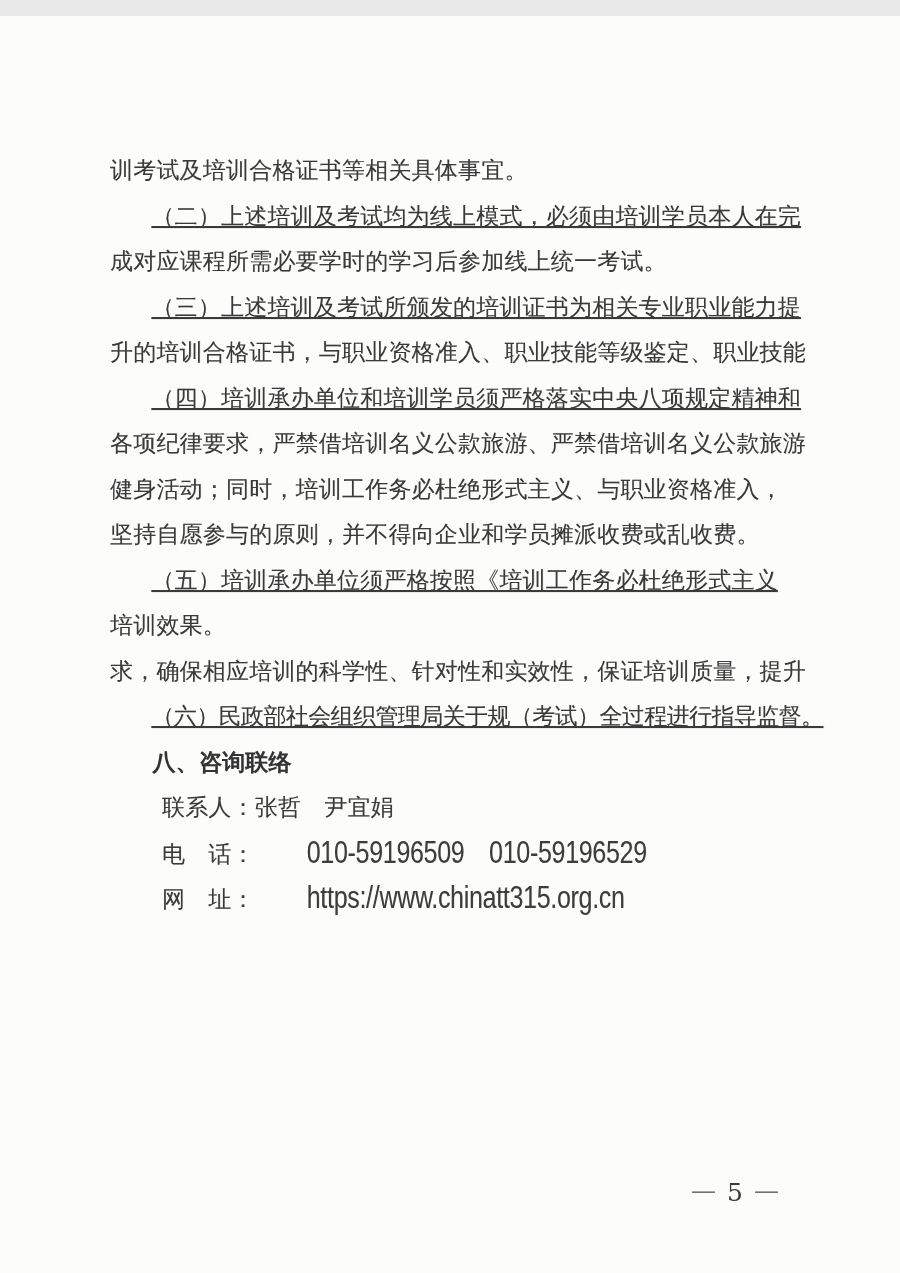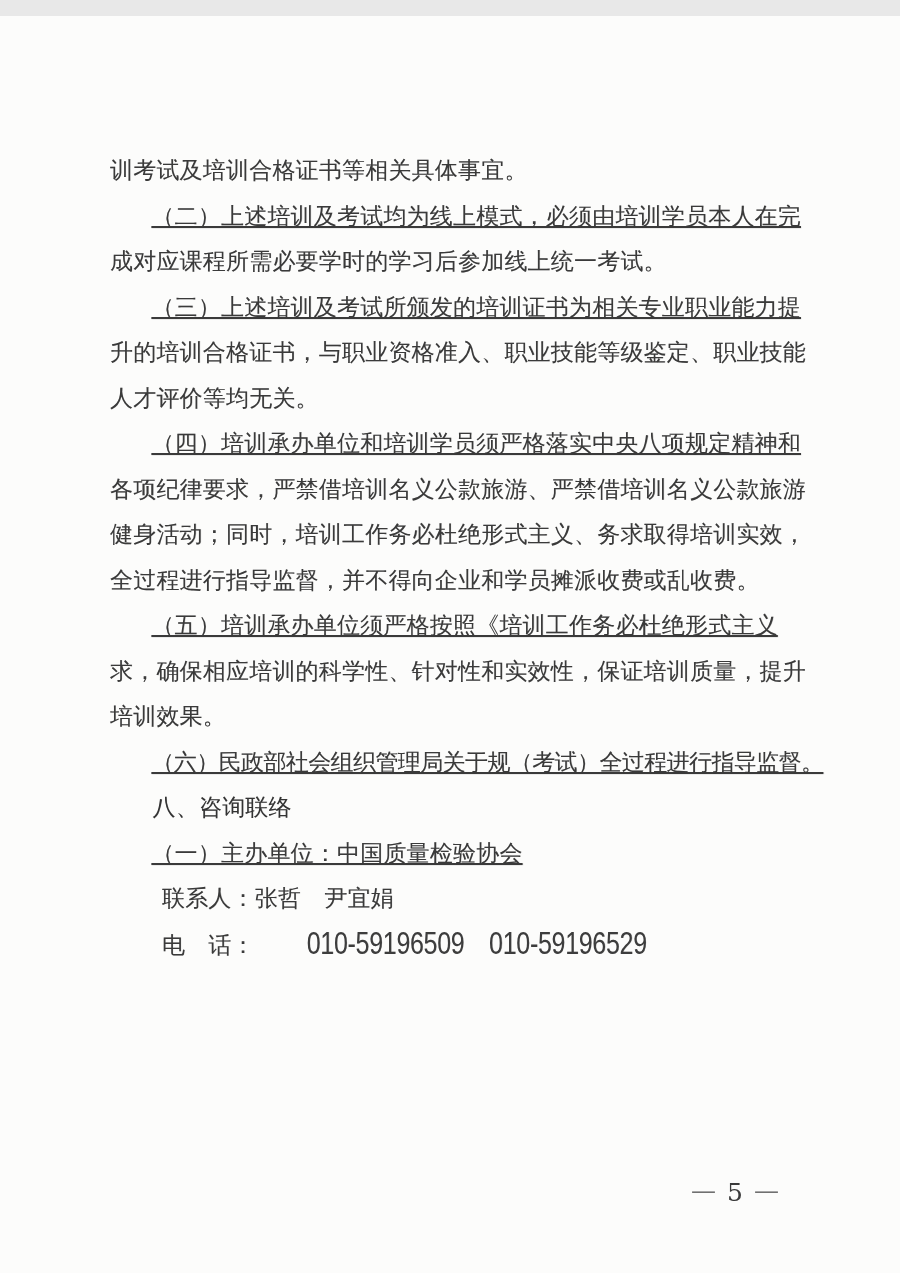--- a/index.html
+++ b/index.html
@@ -25,21 +25,21 @@
     font-size: 23px;
     white-space: nowrap;
     letter-spacing: 0.2px;
     text-shadow: 0.3px 0.3px 0.6px rgba(90,90,90,0.35);
   }
   .indent   { text-indent: 1.8em; text-decoration: underline; }   
   .indent-c { text-indent: 2.26em; }  
   .tight    { letter-spacing: -0.6px; }
   .heading {
     font-family: "DejaVu Sans", sans-serif;
-    font-weight: normal;
+    font-weight: bold;
     text-indent: 1.85em;
     color: #333;
   }
   .latin {
     font-family: "Liberation Sans", sans-serif;
     font-size: 25px;
     letter-spacing: -0.3px;
     display: inline-block;
     transform: scaleY(1.22);
     transform-origin: 50% 62%;
@@ -66,36 +66,35 @@
 <body>
 
 <div class="page">
   <main class="content">
 
     <div class="line">训考试及培训合格证书等相关具体事宜。</div>
     <div class="line indent">（二）上述培训及考试均为线上模式，必须由培训学员本人在完</div>
     <div class="line">成对应课程所需必要学时的学习后参加线上统一考试。</div>
     <div class="line indent">（三）上述培训及考试所颁发的培训证书为相关专业职业能力提</div>
     <div class="line">升的培训合格证书，与职业资格准入、职业技能等级鉴定、职业技能</div>
-    <div class="line">人才评价等均无关。</div>
     <div class="line indent">（四）培训承办单位和培训学员须严格落实中央八项规定精神和</div>
     <div class="line">各项纪律要求，严禁借培训名义公款旅游、严禁借培训名义公款旅游</div>
-    <div class="line">健身活动；同时，培训工作务必杜绝形式主义、务求取得培训实效，</div>
-    <div class="line">全过程进行指导监督，并不得向企业和学员摊派收费或乱收费。</div>
+    <div class="line">健身活动；同时，培训工作务必杜绝形式主义、与职业资格准入，</div>
+    <div class="line">坚持自愿参与的原则，并不得向企业和学员摊派收费或乱收费。</div>
     <div class="line indent">（五）培训承办单位须严格按照《培训工作务必杜绝形式主义</div>
+    <div class="line">培训效果。</div>
     <div class="line">求，确保相应培训的科学性、针对性和实效性，保证培训质量，提升</div>
-    <div class="line">培训效果。</div>
     <div class="line indent tight">（六）民政部社会组织管理局关于规（考试）全过程进行指导监督。</div>
 
     <div class="line heading">八、咨询联络</div>
 
-    <div class="line indent">（一）主办单位：中国质量检验协会</div>
 
     <div class="line indent-c"><span>联系人：</span><span>张哲　尹宜娟</span></div>
 
     <div class="line indent-c"><span>电　话：</span><span class="latin">010-59196509　010-59196529</span></div>
 
 
+    <div class="line indent-c"><span>网　址：</span><span class="latin">https://www.chinatt315.org.cn</span></div>
 
   </main>
 
   <div class="page-number"><span class="dash">—</span><span>5</span><span class="dash">—</span></div>
 </div>
 
 </body></html>

